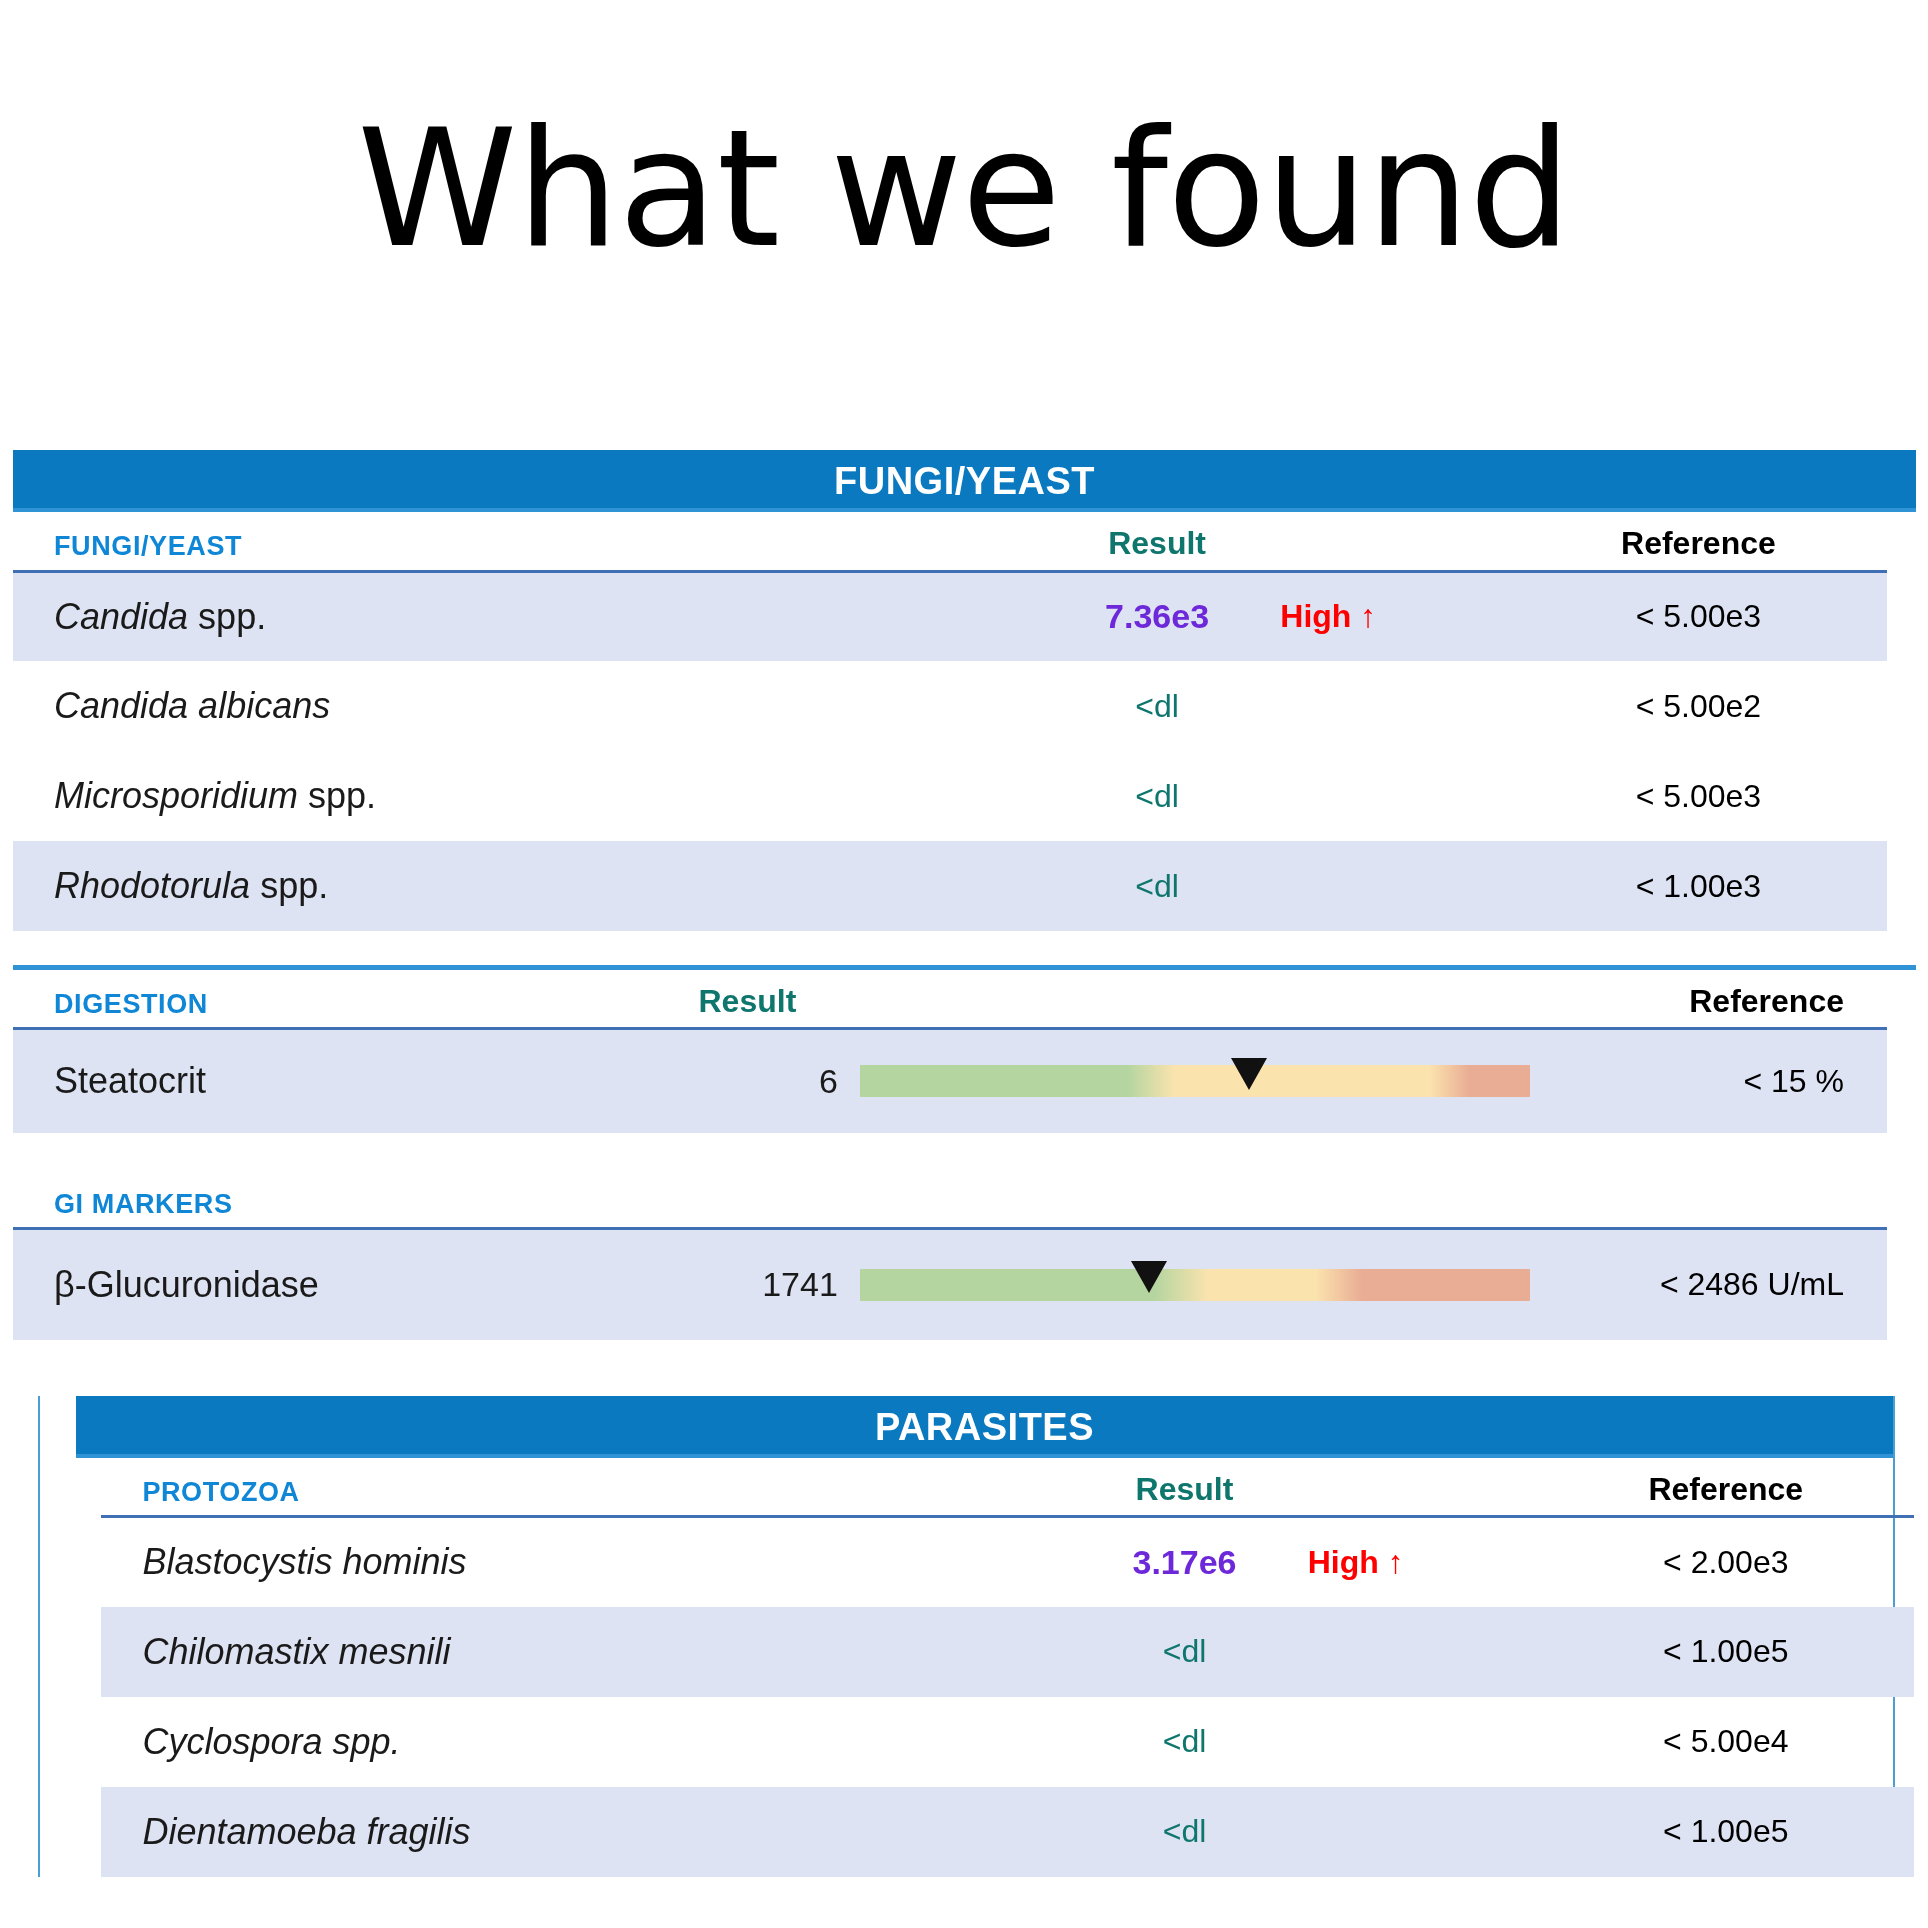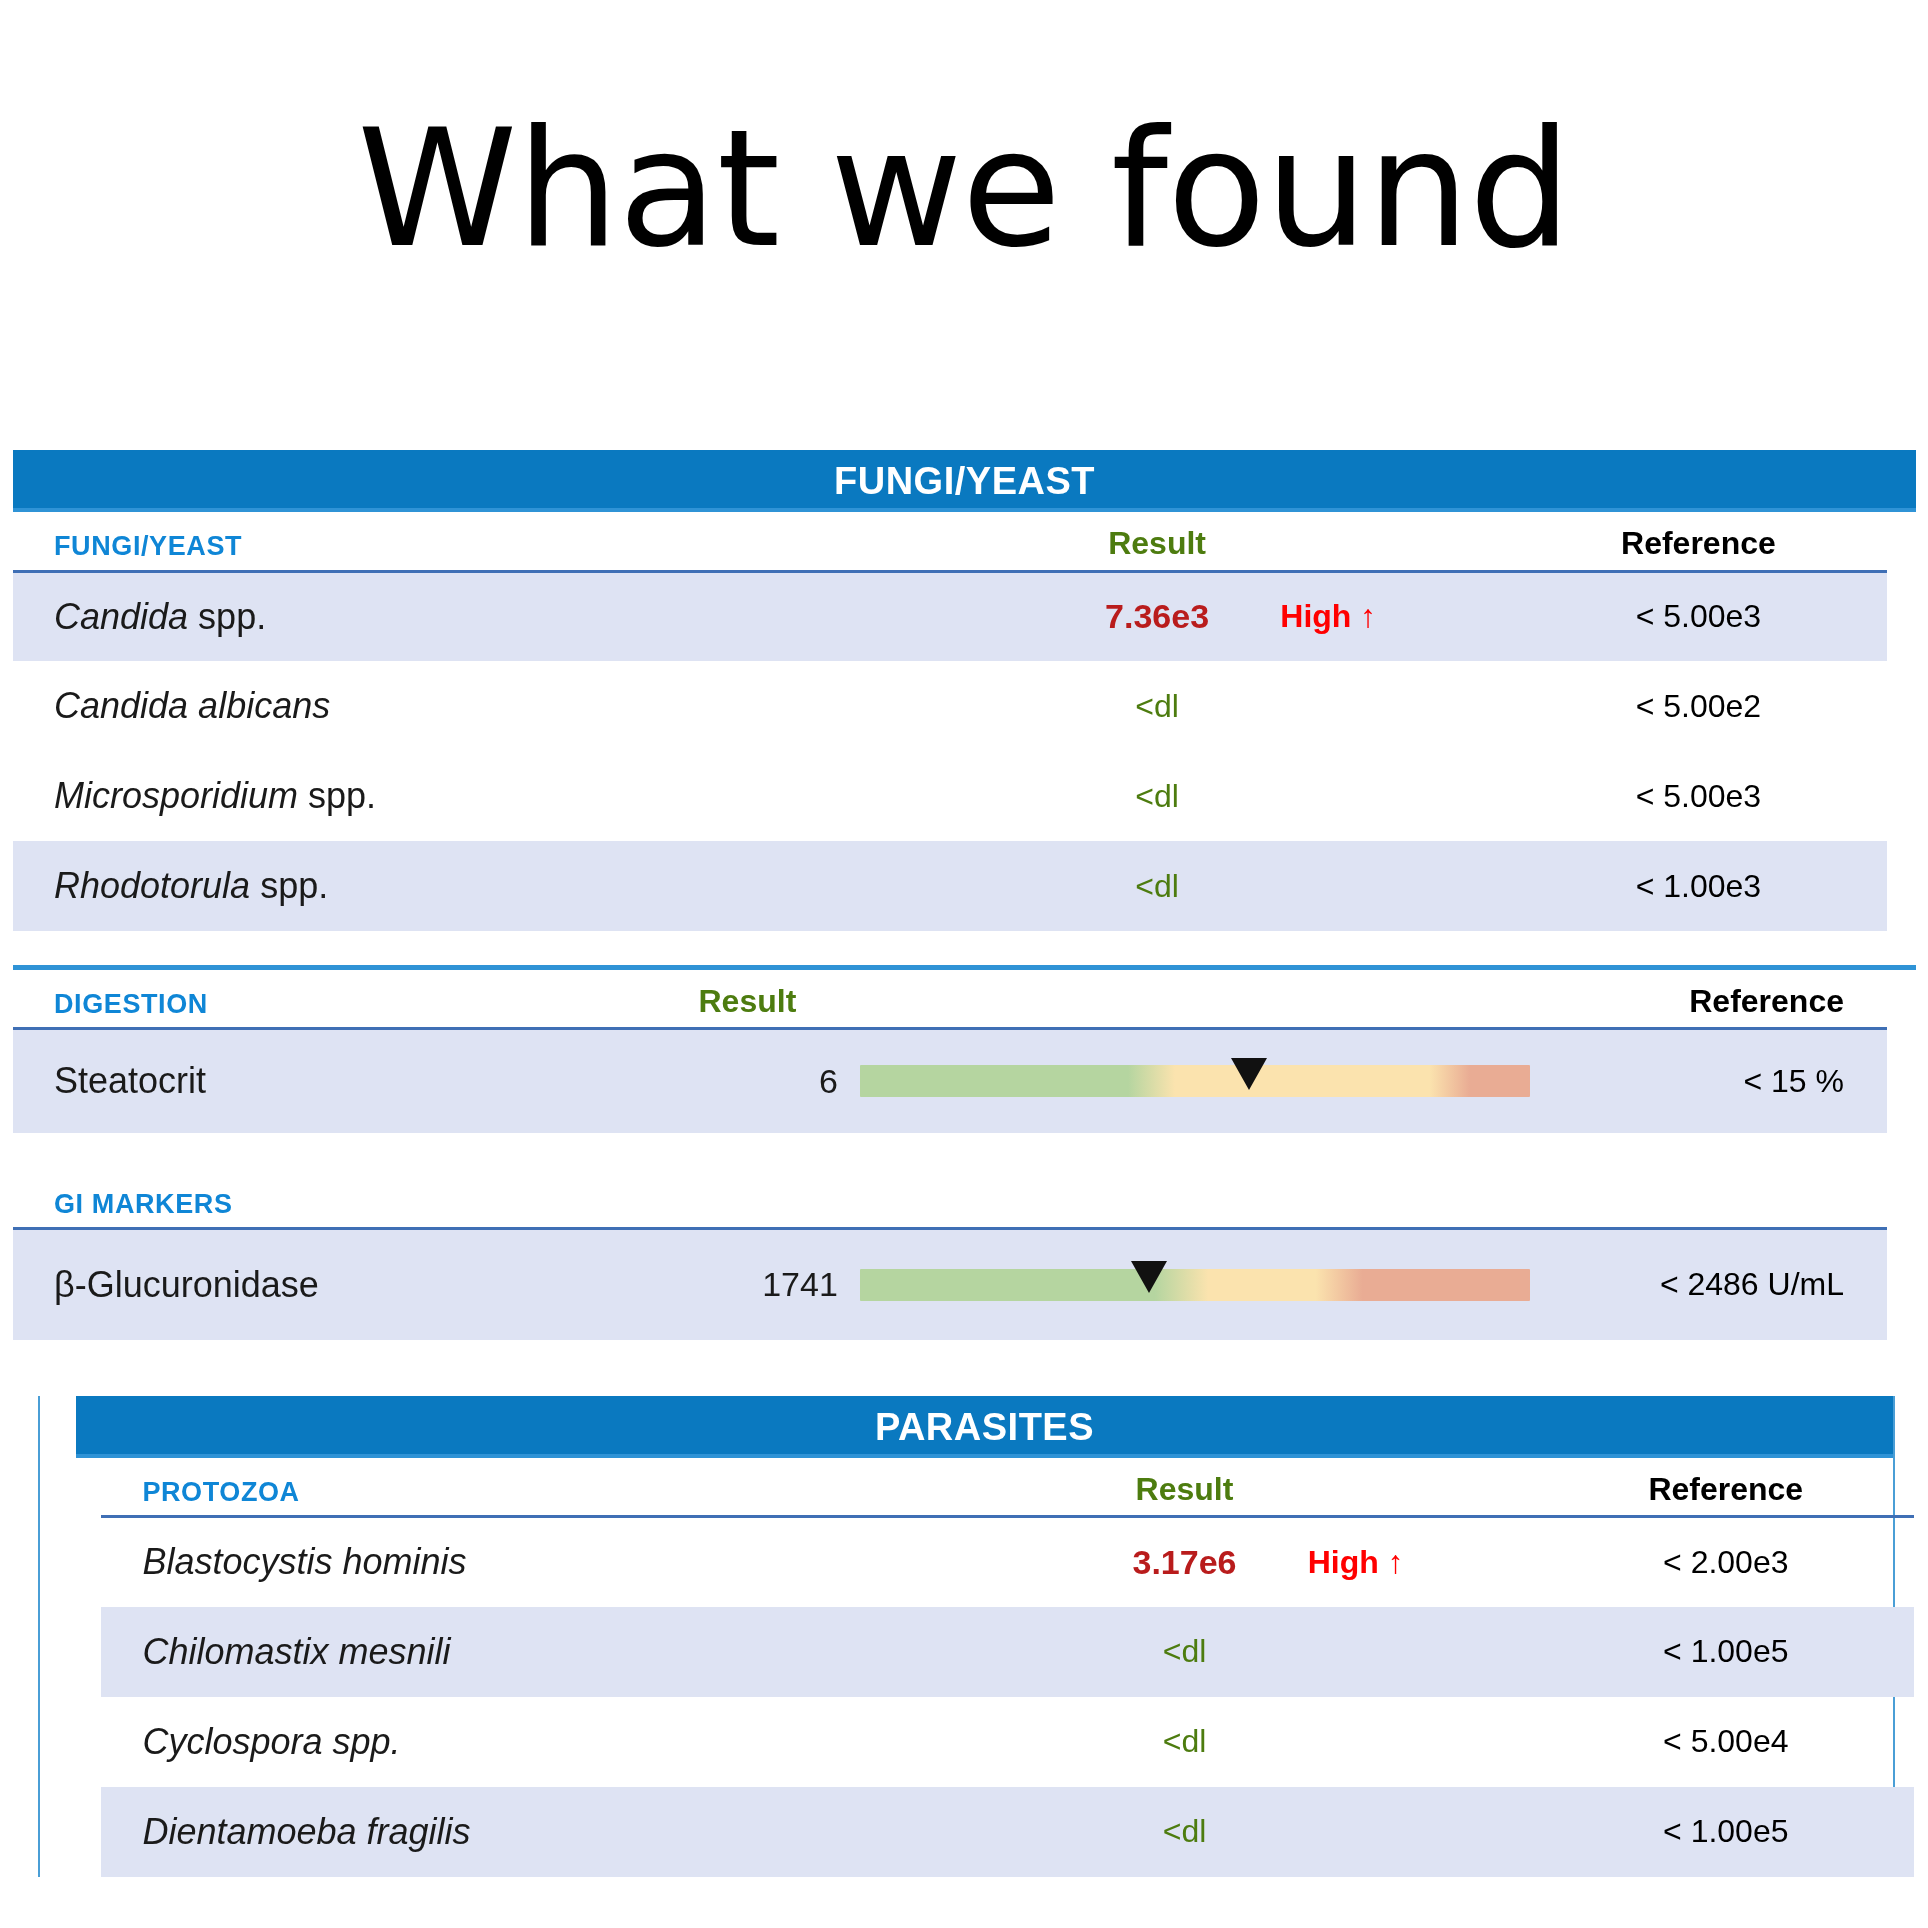--- a/index.html
+++ b/index.html
@@ -121,24 +121,24 @@
     color: #1a1a1a;
     padding-left: 41px;
     white-space: nowrap;
   }
   .name .it { font-style: italic; }
   .name.plain { font-style: normal; }
 
   .result {
     font-size: 32px;
     text-align: center;
-    color: #4d7c0f;
-    white-space: nowrap;
-  }
-  .result.high { color: #b91c1c; font-weight: bold; font-size: 34px; }
+    color: #0f766e;
+    white-space: nowrap;
+  }
+  .result.high { color: #6d28d9; font-weight: bold; font-size: 34px; }
 
   .flag {
     font-size: 32px;
     font-weight: bold;
     color: #FF0000;
     text-align: left;
     padding-left: 5.6px;
     white-space: nowrap;
   }
   .flag .arrow { font-weight: normal; }

